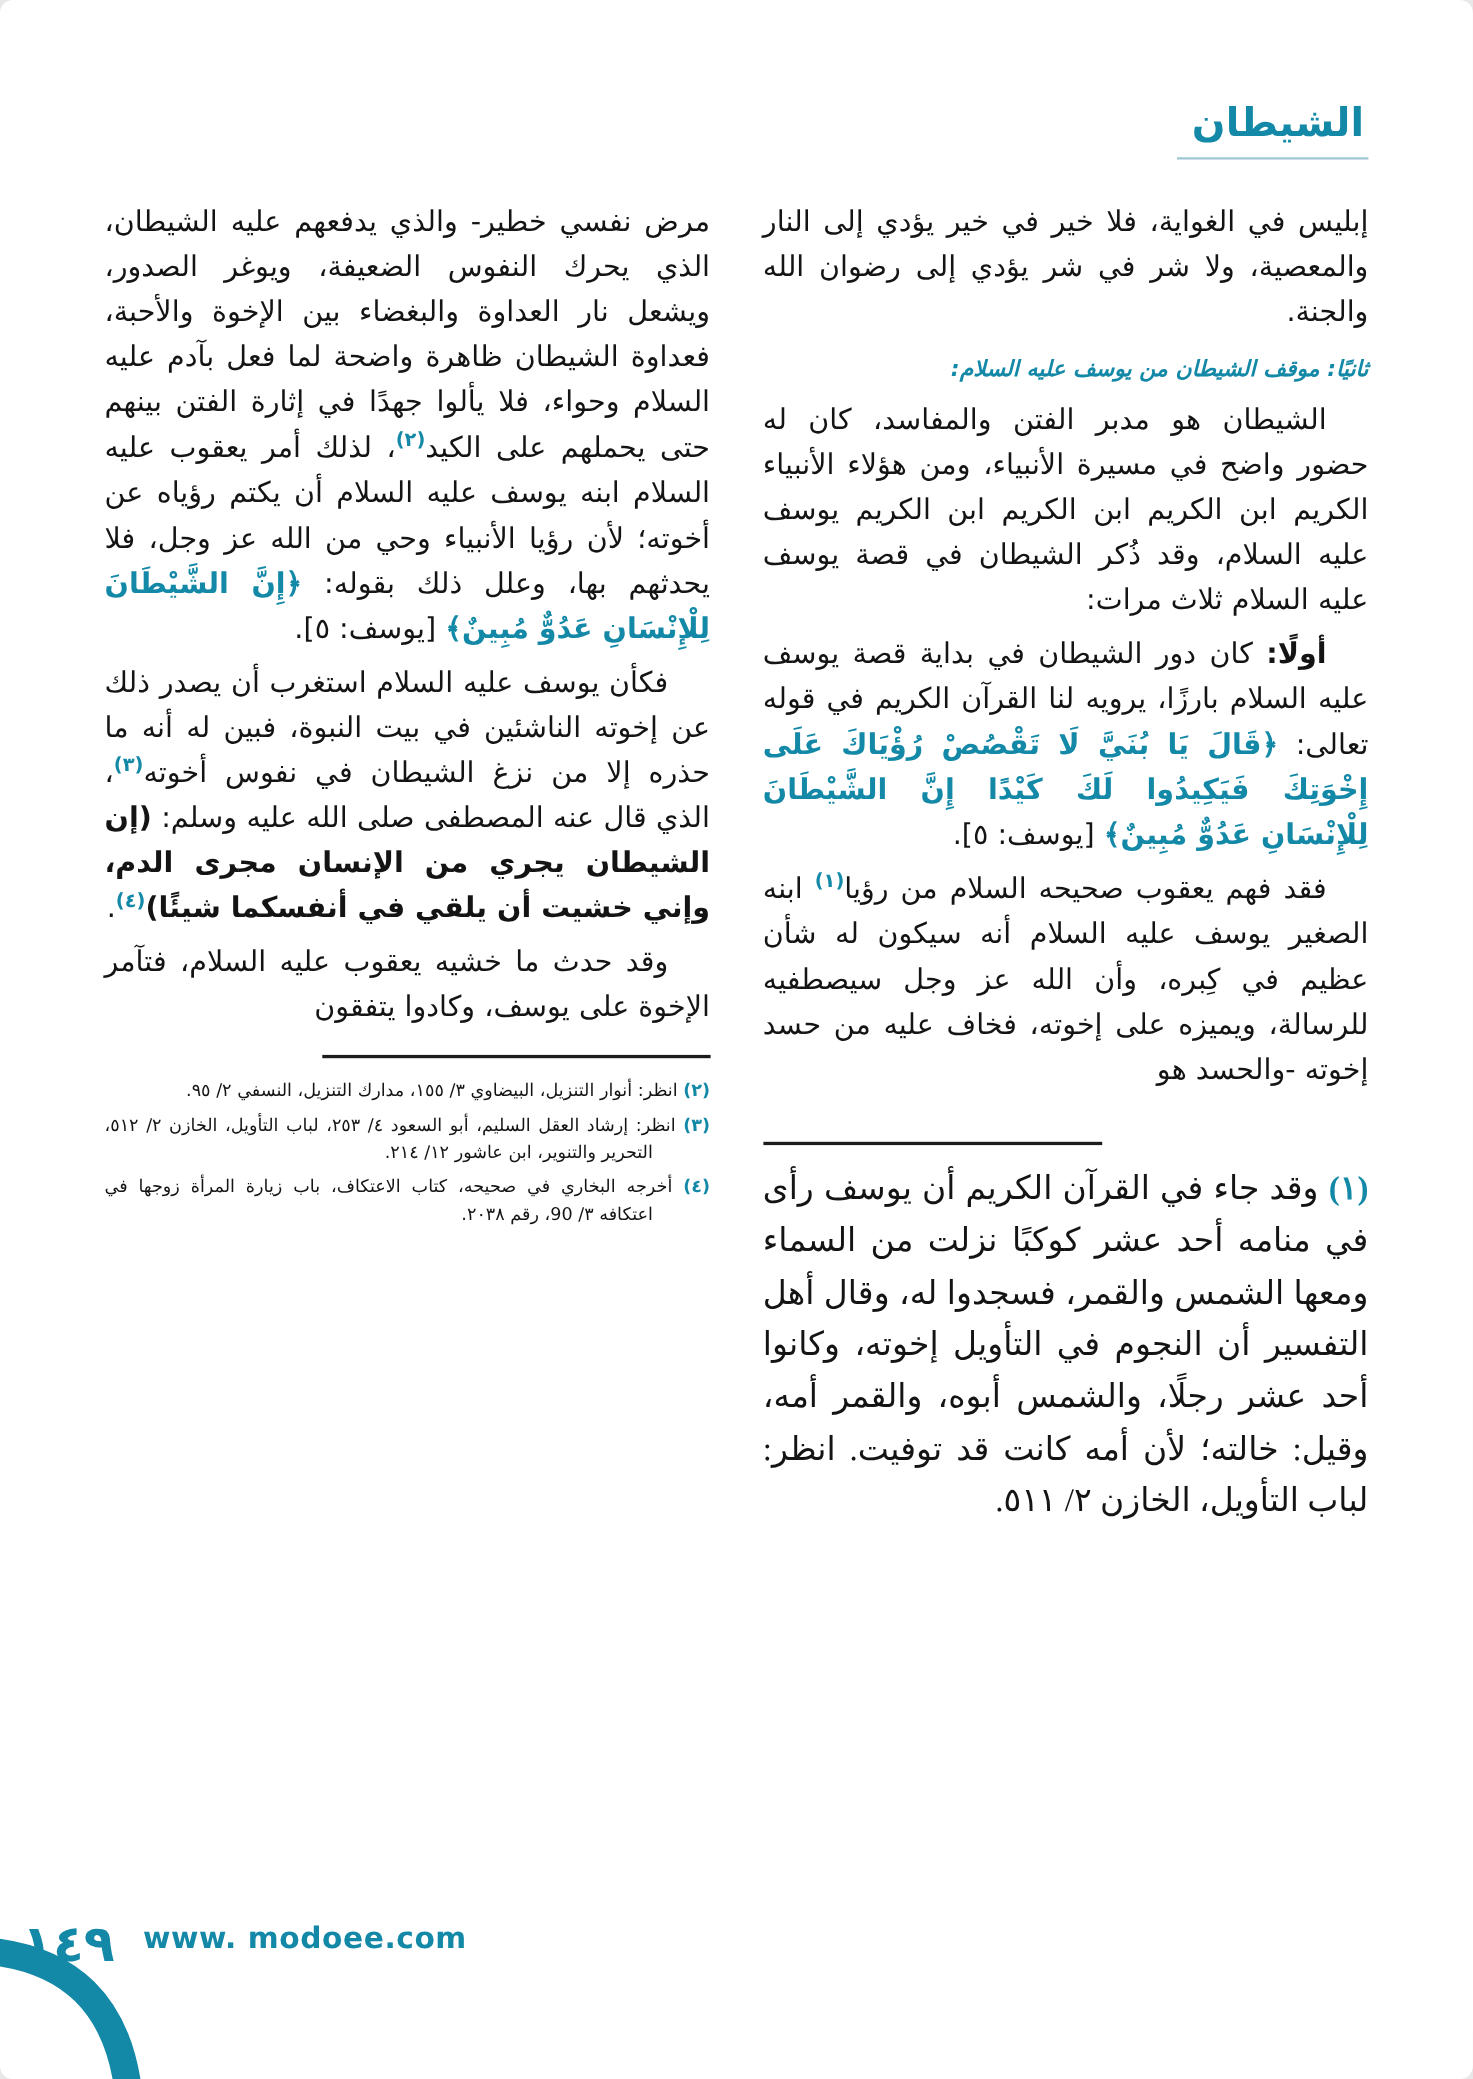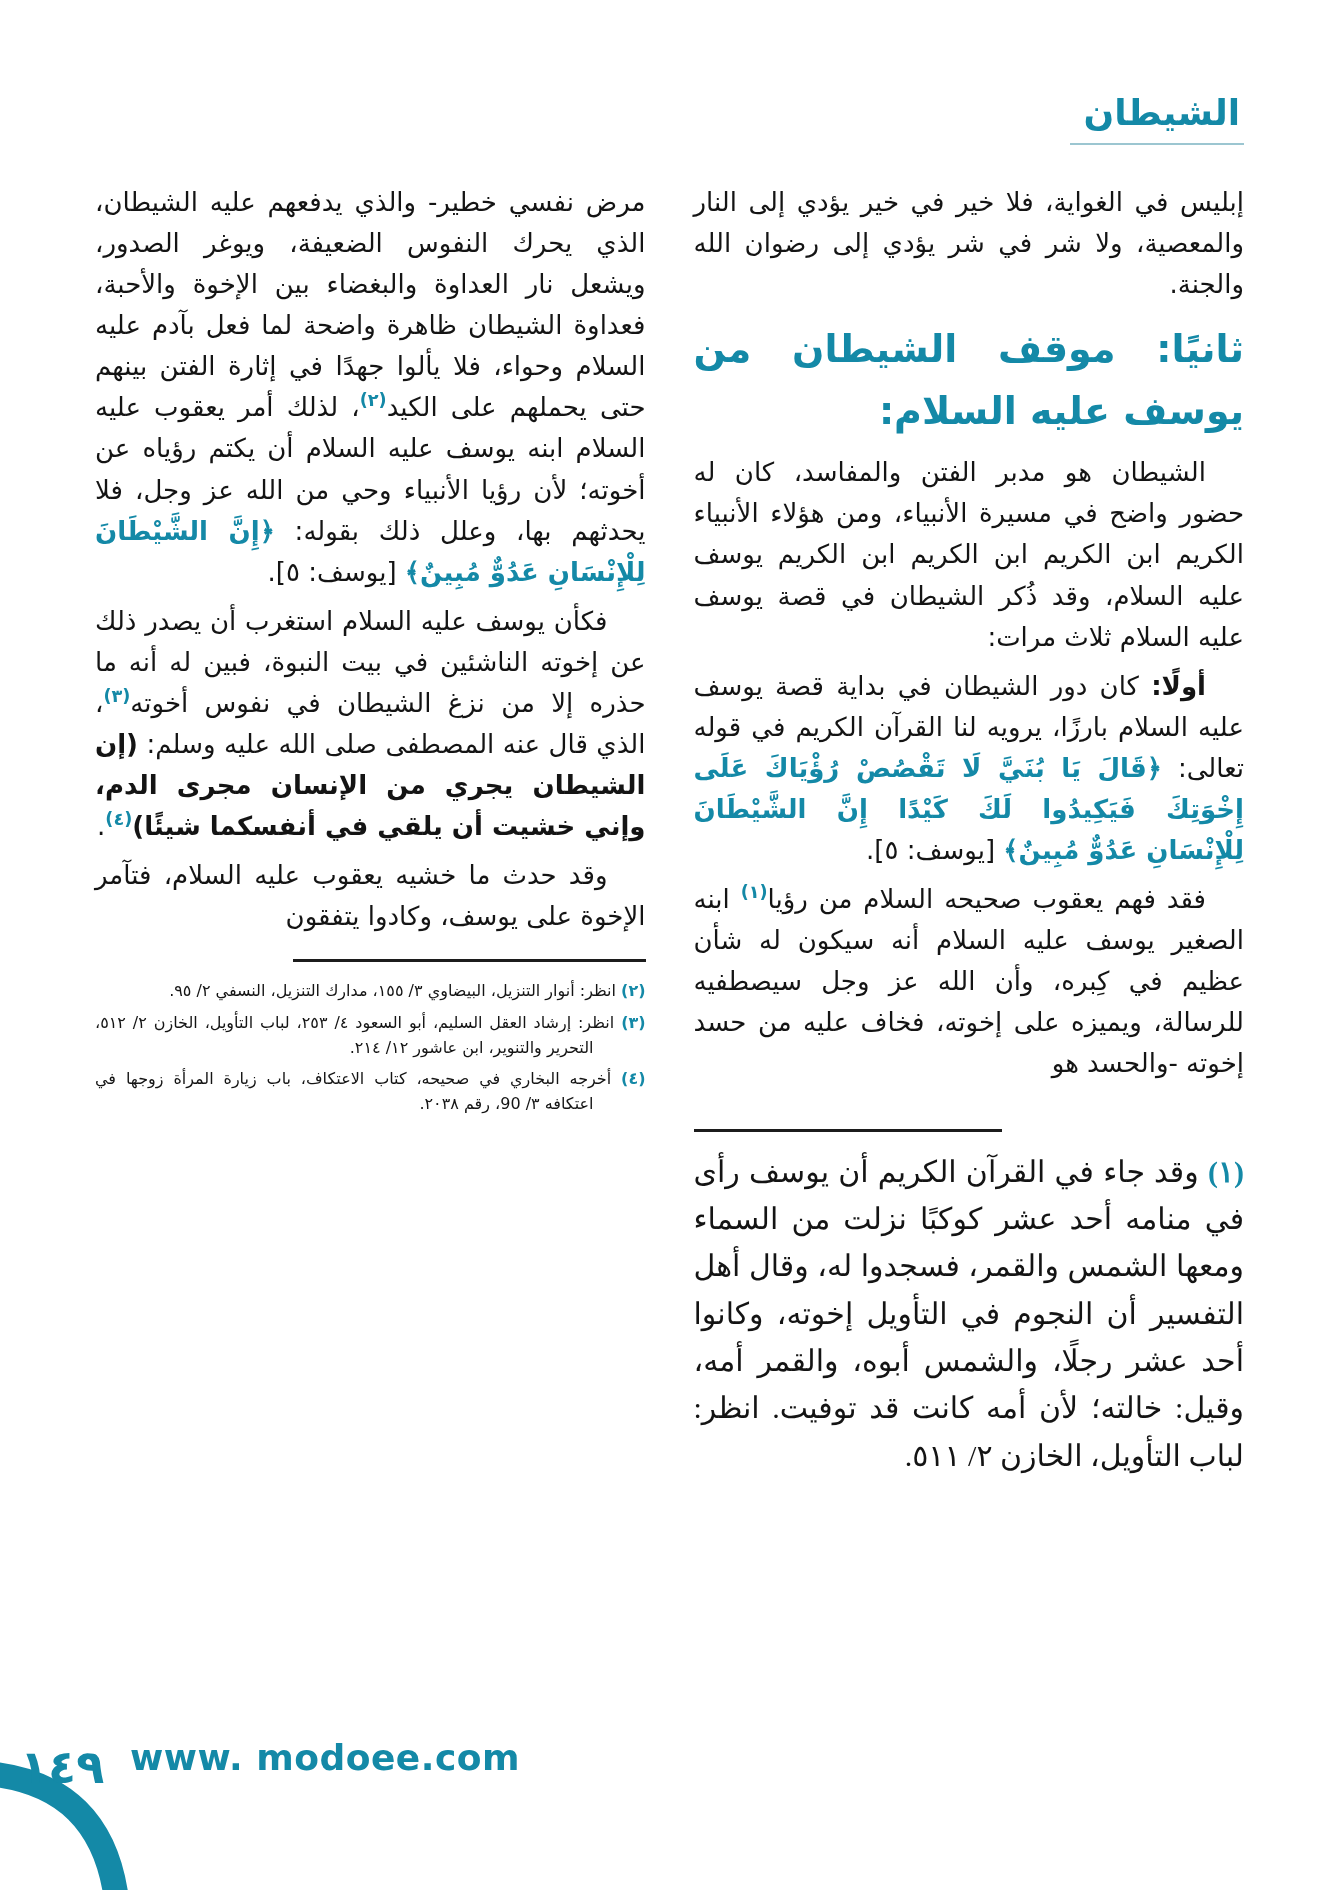--- a/index.html
+++ b/index.html
@@ -9,20 +9,21 @@
   html,body{margin:0;padding:0;background:#e8e8e8;}
   .page{
     position:relative;
     width:1339px;height:1890px;
     margin:0 auto;
     background:#ffffff;
     font-family:"DejaVu Sans", sans-serif;
     direction:rtl;
     overflow:hidden;
     color:var(--text);
+    border-radius:12px;
   }
   
   .header{position:absolute;top:92px;right:95px;left:95px;}
   .page-title{
     display:inline-block;
     color:var(--accent);
     font-size:36px;font-weight:bold;
     padding:0 4px 10px 14px;
     border-bottom:2px solid #9cc6d1;
   }
@@ -30,22 +31,23 @@
   .columns{
     position:absolute;top:182px;right:95px;width:1149px;
     display:flex;gap:48px;align-items:flex-start;
   }
   .col{flex:1;font-size:26px;line-height:1.58;text-align:justify;}
   .col p{margin:0 0 8px;text-indent:38px;}
   .col p.cont{text-indent:0;}
   .section-heading{
     margin:14px 0 10px;
     color:var(--accent);
-    font-size:38px;font-weight:bold;line-height:1.62;
+    font-size:20px;font-weight:bold;line-height:1.62;
     text-align:justify;
+    font-style:italic;
   }
   .lead{font-weight:bold;}
   .hadith{font-weight:bold;}
   .quran{color:var(--accent);font-weight:bold;}
   .fn-ref{
     color:var(--accent);
     font-size:0.68em;
     vertical-align:super;
     font-weight:bold;
   }
@@ -65,21 +67,21 @@
   .footnote.flush{padding-right:0;text-indent:0;font-size:30px;font-family:Liberation Serif, serif;}
   .fn-marker{color:var(--accent);font-weight:bold;}
   
   .page-number{
     position:absolute;left:20px;bottom:96px;
     color:var(--accent);font-size:46px;font-weight:bold;
     direction:rtl;
   }
   .website{
     position:absolute;left:130px;bottom:112px;
-    color:var(--accent);font-size:36px;font-weight:bold;
+    color:var(--accent);font-size:27px;font-weight:bold;
     direction:ltr;letter-spacing:0.5px;
   }
   .corner-swoosh{position:absolute;left:0;bottom:0;}
 </style>
 </head>
 <body>
 
 <div class="page">
 
   <div class="header">

